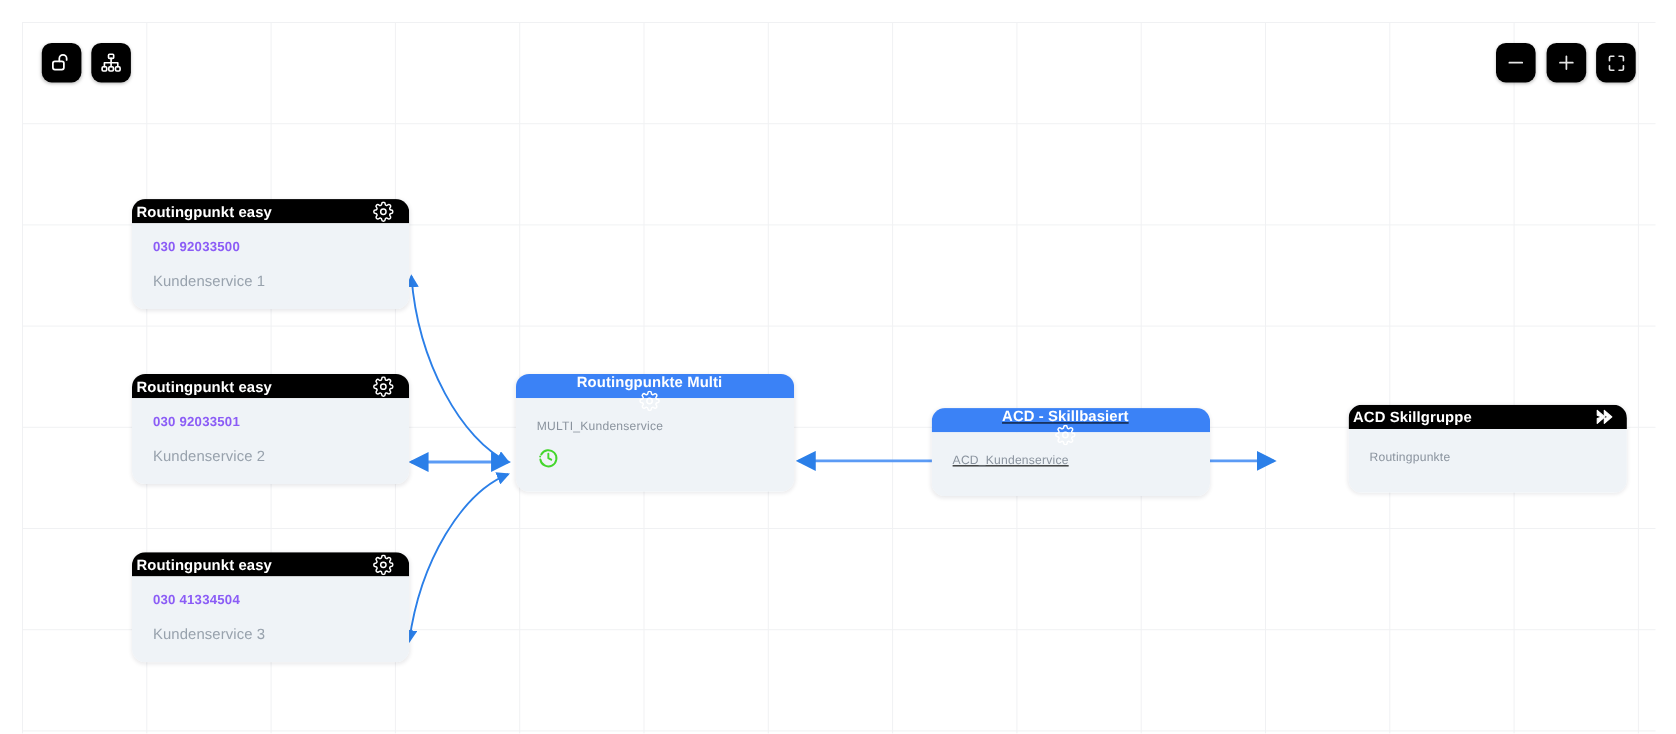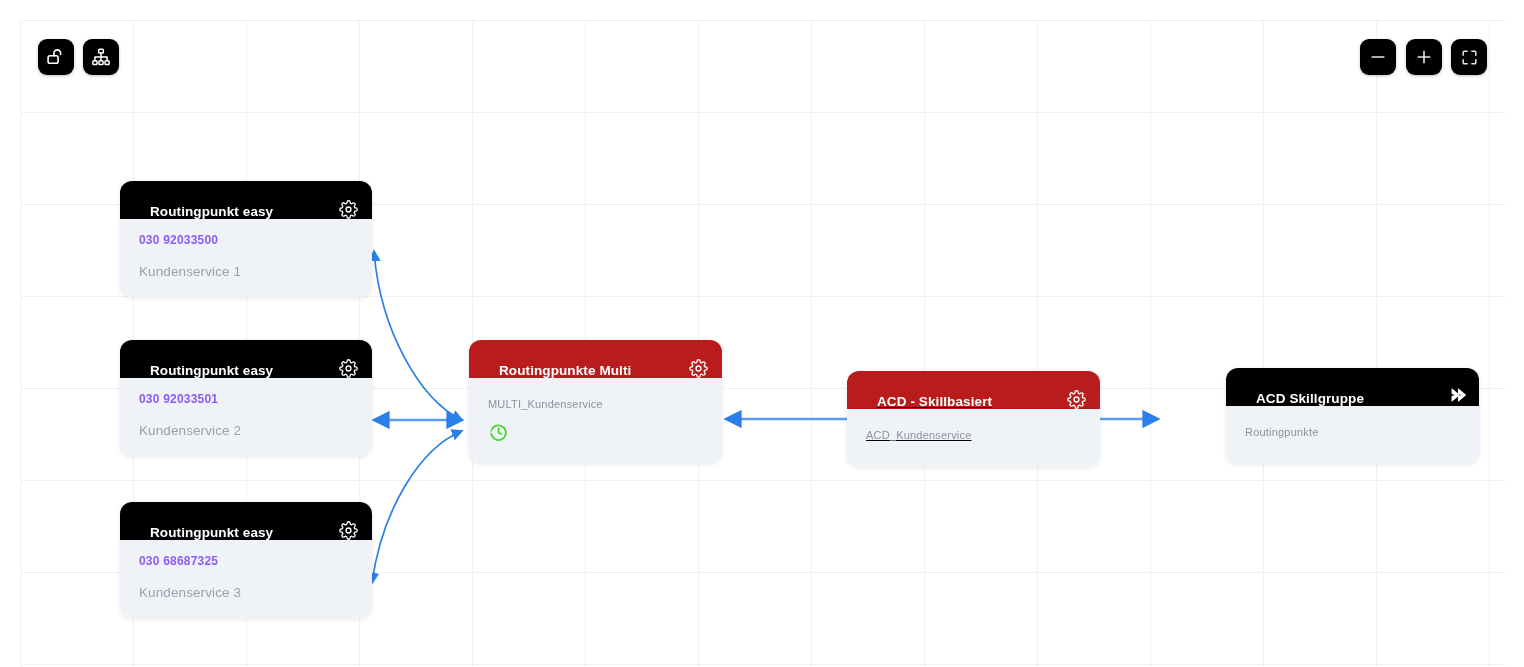--- a/index.html
+++ b/index.html
@@ -59,29 +59,29 @@
 
   
   .node {
     position: absolute;
     width: 252px;
     border-radius: 12px;
     overflow: hidden;
     box-shadow: 0 1px 4px rgba(15,23,42,.10);
   }
   .node-header {
-    height: 38px;
+    height: 22px;
     display: flex;
-    align-items: flex-end;
+    align-items: center;
     justify-content: space-between;
-    padding: 0 14px 0 30px;
+    padding: 0 14px 0 4px;
     box-sizing: border-box;
   }
   .node-header.dark  { background: #000000; }
-  .node-header.gray  { background: #b91c1c; }
+  .node-header.gray  { background: #3b82f6; flex-direction: column; }
   .node-title {
     color: #ffffff;
     font-size: 13.5px;
     font-weight: 600;
     letter-spacing: .1px;
     white-space: nowrap;
   }
   .node-icon {
     display: flex;
     align-items: center;
@@ -225,21 +225,21 @@
     <div class="node-header dark">
       <span class="node-title">Routingpunkt easy</span>
       <span class="node-icon">
         <svg width="19" height="19" viewBox="0 0 24 24" fill="none" stroke="#ffffff" stroke-width="1.7" stroke-linecap="round" stroke-linejoin="round">
           <circle cx="12" cy="12" r="3.1"></circle>
           <path d="M19.4 15a1.65 1.65 0 0 0 .33 1.82l.06.06a2 2 0 1 1-2.83 2.83l-.06-.06a1.65 1.65 0 0 0-1.82-.33 1.65 1.65 0 0 0-1 1.51V21a2 2 0 1 1-4 0v-.09A1.65 1.65 0 0 0 9 19.4a1.65 1.65 0 0 0-1.82.33l-.06.06a2 2 0 1 1-2.83-2.83l.06-.06a1.65 1.65 0 0 0 .33-1.82 1.65 1.65 0 0 0-1.51-1H3a2 2 0 1 1 0-4h.09A1.65 1.65 0 0 0 4.6 9a1.65 1.65 0 0 0-.33-1.82l-.06-.06a2 2 0 1 1 2.83-2.83l.06.06A1.65 1.65 0 0 0 9 4.6h.09A1.65 1.65 0 0 0 10.1 3.09V3a2 2 0 1 1 4 0v.09a1.65 1.65 0 0 0 1 1.51 1.65 1.65 0 0 0 1.82-.33l.06-.06a2 2 0 1 1 2.83 2.83l-.06.06a1.65 1.65 0 0 0-.33 1.82V9a1.65 1.65 0 0 0 1.51 1H21a2 2 0 1 1 0 4h-.09a1.65 1.65 0 0 0-1.51 1z"></path>
         </svg>
       </span>
     </div>
     <div class="node-body tall">
-      <div class="node-primary">030 68687325</div>
+      <div class="node-primary">030 41334504</div>
       <div class="node-secondary">Kundenservice 3</div>
     </div>
   </div>
 
   <div class="node" style="left:469px; top:340px; width:253px;">
     <div class="node-header gray">
       <span class="node-title">Routingpunkte Multi</span>
       <span class="node-icon">
         <svg width="19" height="19" viewBox="0 0 24 24" fill="none" stroke="#ffffff" stroke-width="1.7" stroke-linecap="round" stroke-linejoin="round">
           <circle cx="12" cy="12" r="3.1"></circle>

